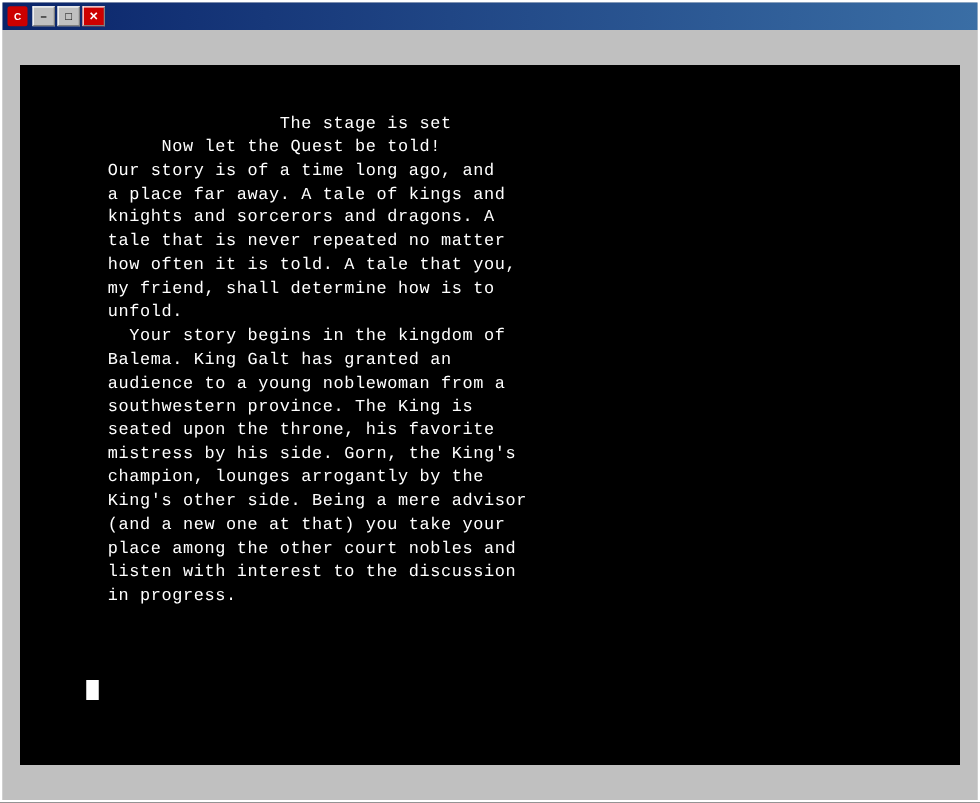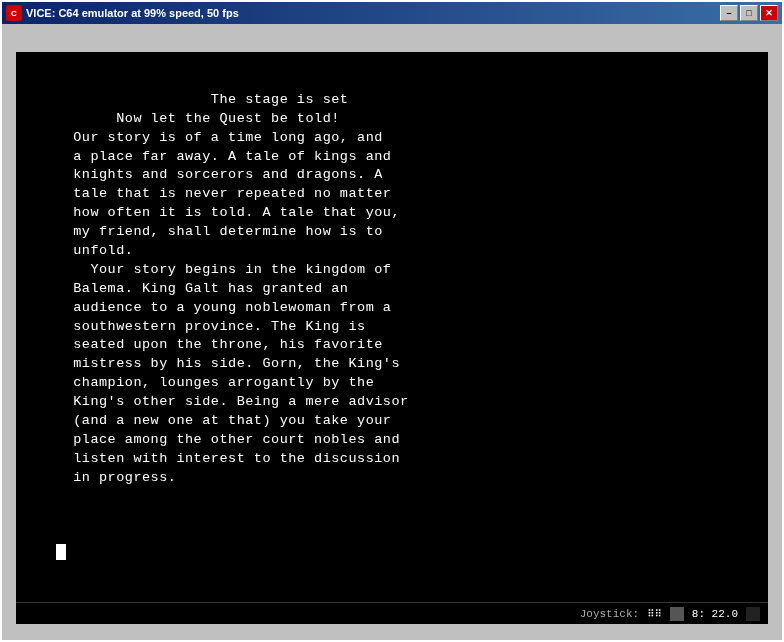--- a/index.html
+++ b/index.html
@@ -122,20 +122,21 @@
 
     .c64-content {
       flex: 1;
       padding: 20px 40px 20px 40px;
       font-family: 'Courier New', Courier, monospace;
       font-size: 13.5px;
       color: #ffffff;
       line-height: 1.4;
       white-space: pre-wrap;
       letter-spacing: 0.5px;
+      margin-left: 13px;
     }
 
     .c64-status {
       background: #000;
       color: #fff;
       font-family: 'Courier New', Courier, monospace;
       font-size: 11px;
       padding: 2px 8px;
       display: flex;
       justify-content: flex-end;
@@ -173,21 +174,20 @@
   </style>
 </head>
 <body>
 
 <div class="window">
 
   <div class="titlebar">
     <div class="titlebar-icon">
       <span>C</span>
     </div>
-    <span class="titlebar-text">VICE: C64 emulator at 99% speed, 50 fps</span>
     <div class="titlebar-buttons">
       <div class="titlebar-btn">–</div>
       <div class="titlebar-btn">□</div>
       <div class="titlebar-btn close">✕</div>
     </div>
   </div>
 
 
   <div class="screen-container">
     <div class="c64-screen">
@@ -209,23 +209,16 @@
   mistress by his side. Gorn, the King's
   champion, lounges arrogantly by the
   King's other side. Being a mere advisor
   (and a new one at that) you take your
   place among the other court nobles and
   listen with interest to the discussion
   in progress.</span>
 
         <br><br><span class="cursor-blink"></span>
       </div>
-      <div class="c64-status">
-        <span class="joystick-label">Joystick:</span>
-        <span class="joystick-dots">⠿⠿</span>
-        <span class="joystick-square"></span>
-        <span>8: 22.0</span>
-        <span class="joystick-square" style="background:#222;"></span>
-      </div>
     </div>
   </div>
 
 </div>
 
 </body></html>

